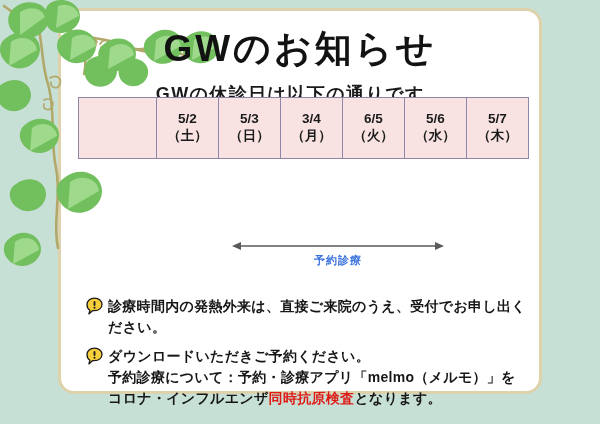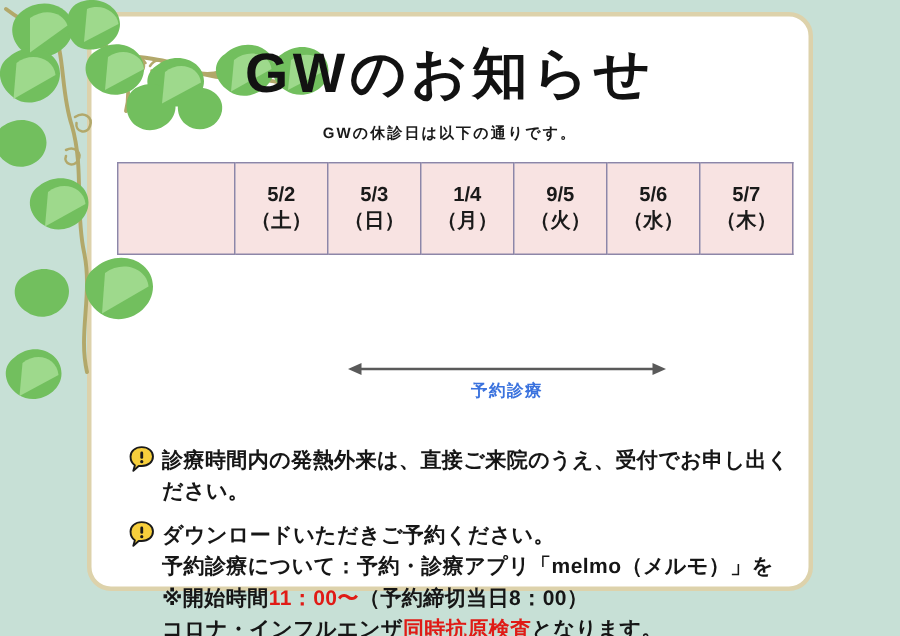--- a/index.html
+++ b/index.html
@@ -46,32 +46,32 @@
     color: #121212;
     line-height: 1.05;
     white-space: nowrap;
   }
   #subtitle {
     position: absolute;
     left: 58px;
     top: 82px;
     width: 484px;
     text-align: center;
-    font-size: 10px;
+    font-size: 18px;
     font-weight: 700;
     letter-spacing: 1.4px;
     color: #1a1a1a;
     white-space: nowrap;
   }
 
   
   #schedule {
     position: absolute;
     left: 78px;
-    top: 108px;
+    top: 97px;
     width: 447px;
     border-collapse: collapse;
     table-layout: fixed;
   }
   #schedule td {
     border: 1px solid #8d86a8;
     text-align: center;
     vertical-align: middle;
     font-size: 13.5px;
     font-weight: 700;
@@ -214,25 +214,25 @@
         <td class="col-label"></td>
         <td class="col-day">
           <div>5/2</div>
           <div>（土）</div>
         </td>
         <td class="col-day">
           <div>5/3</div>
           <div>（日）</div>
         </td>
         <td class="col-day">
-          <div>1/4</div>
+          <div>3/4</div>
           <div>（月）</div>
         </td>
         <td class="col-day">
-          <div>9/5</div>
+          <div>6/5</div>
           <div>（火）</div>
         </td>
         <td class="col-day">
           <div>5/6</div>
           <div>（水）</div>
         </td>
         <td class="col-day">
           <div>5/7</div>
           <div>（木）</div>
         </td>
@@ -269,22 +269,19 @@
         <circle cx="10" cy="12.6" r="1.25" fill="#1a1a1a"></circle>
       </svg>
       <div class="note-text">
         <div>
           <span>ダウンロードいただきご予約ください。</span>
         </div>
         <div>
           <span>予約診療について：予約・診療アプリ「melmo（メルモ）」を</span>
         </div>
         <div>
-          <span>※開始時間</span><span class="red">11：00〜</span><span>（予約締切当日8：00）</span>
-        </div>
-        <div>
           <span>コロナ・インフルエンザ</span><span class="red">同時抗原検査</span><span>となります。</span>
         </div>
       </div>
     </div>
 
   </div>
 </div>
 
 </body></html>

